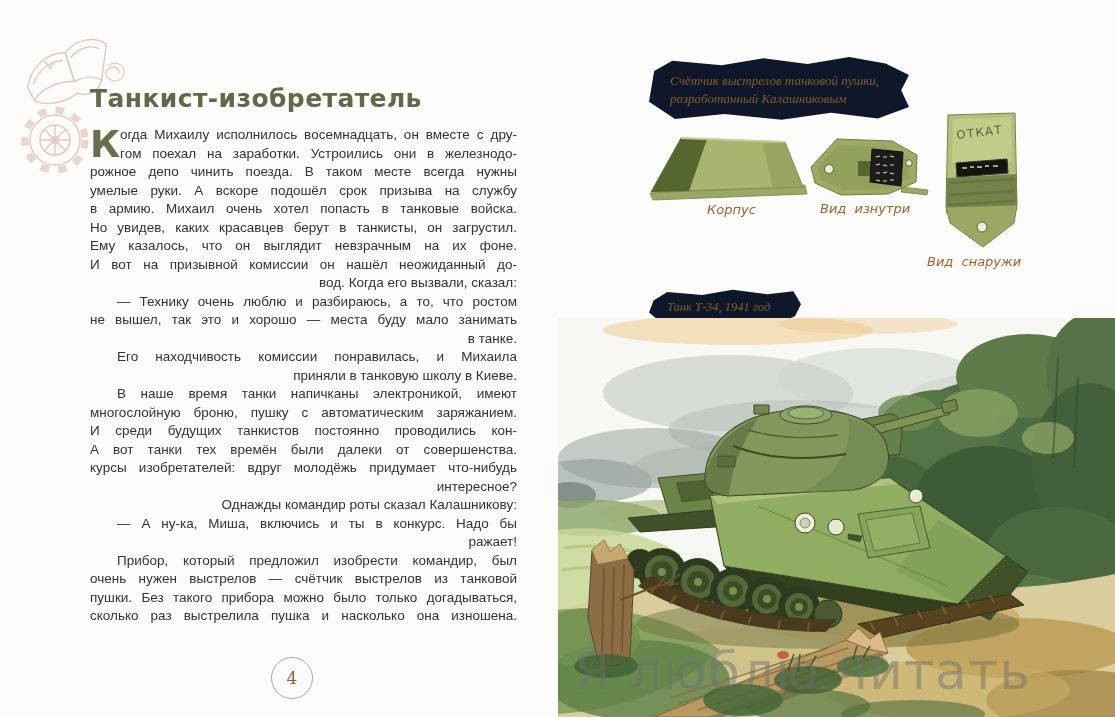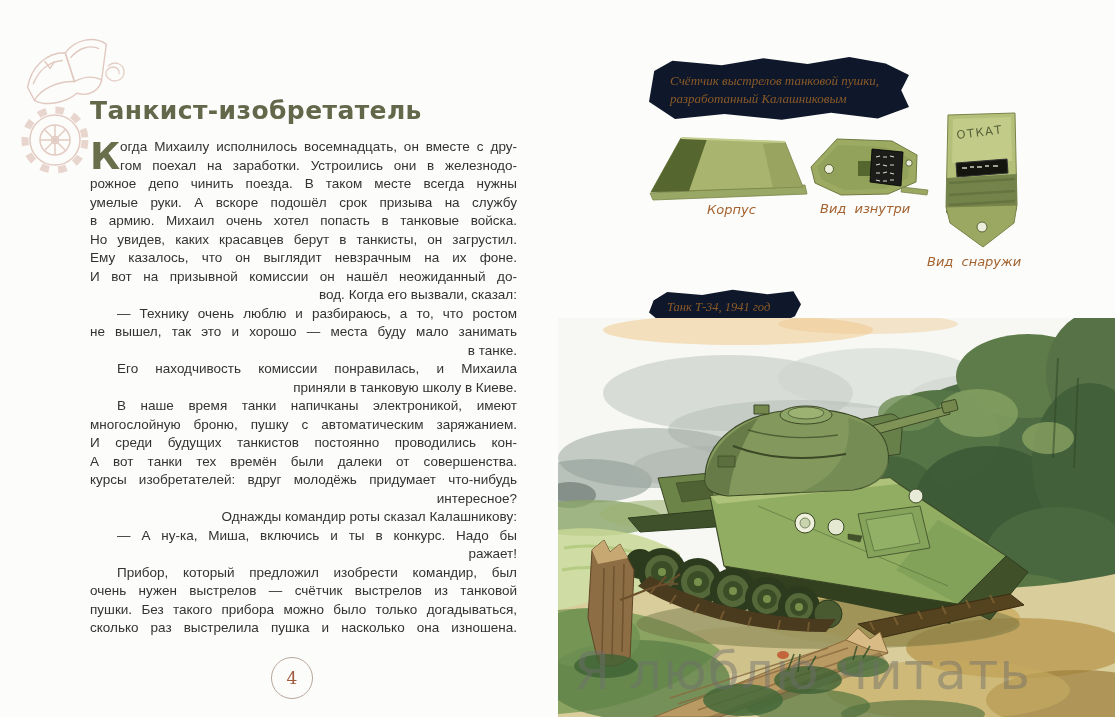--- a/index.html
+++ b/index.html
@@ -2,21 +2,21 @@
 <html><head>
 <meta charset="utf-8">
 <style>
   html,body{margin:0;padding:0;}
   .page{
     position:relative; width:1115px; height:717px;
     background:#fcfcfa; overflow:hidden;
     font-family:"Liberation Sans",sans-serif;
   }
   
-  .left-text{position:absolute;left:90px;top:84px;width:427px;margin-top:12px;}
+  .left-text{position:absolute;left:90px;top:84px;width:427px;}
   .title{
     margin:0 0 13px 0; font-family:"DejaVu Sans",sans-serif;
     font-weight:bold; font-size:25px; letter-spacing:.4px; color:#63684a;
   }
   .body-text{font-size:13.5px;line-height:18.5px;color:#333;}
   .dropcap{
     float:left; width:25px; height:36px; margin:1px 5px 0 0;
     font-family:"DejaVu Sans",sans-serif; font-weight:bold;
     font-size:37px; line-height:35px; color:#6a6f4b;
   }

